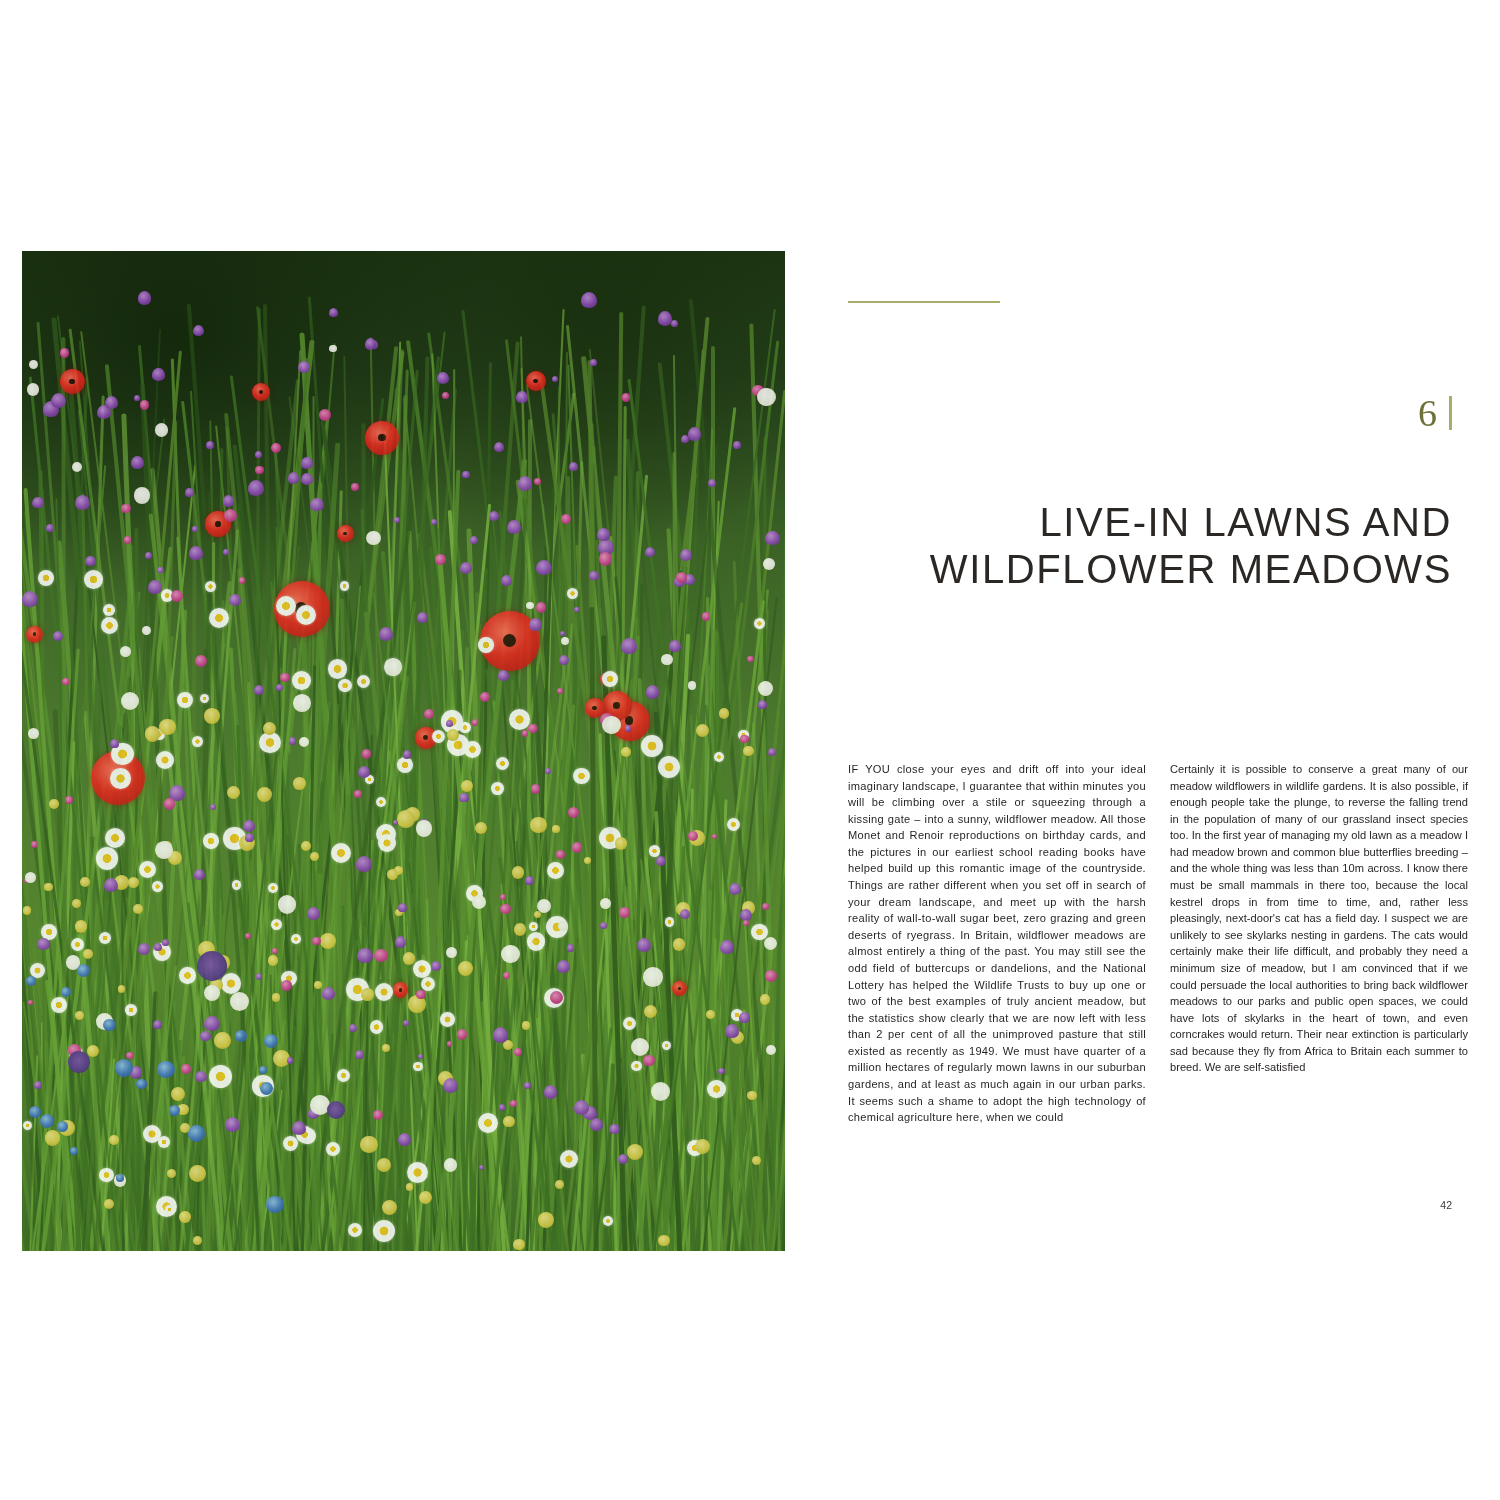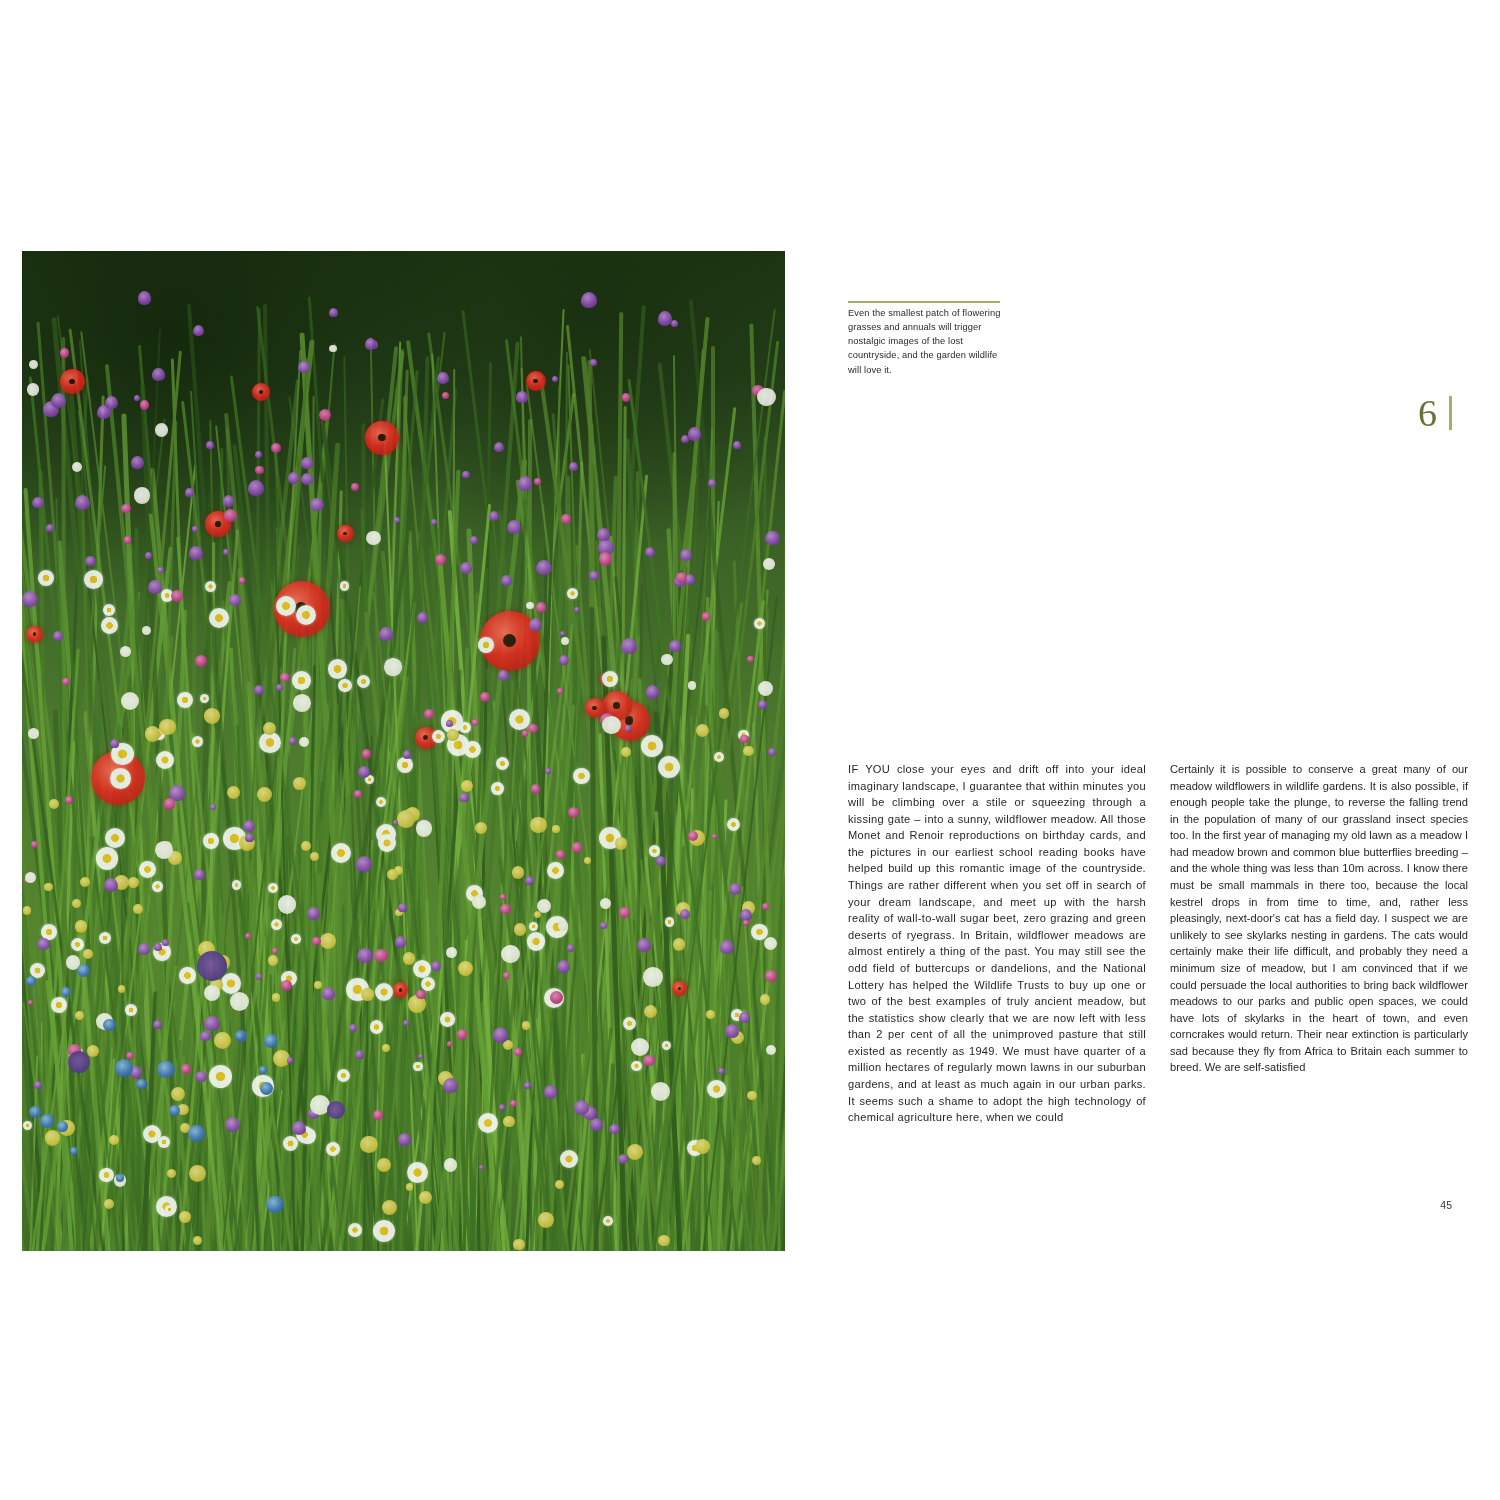--- a/index.html
+++ b/index.html
@@ -1336,33 +1336,36 @@
           <div class="flower cornflower" style="left:23%;top:70%;width:30px;height:30px;"></div>
           <div class="flower cornflower" style="left:6%;top:80%;width:22px;height:22px;"></div>
           <div class="flower cornflower" style="left:40%;top:85%;width:18px;height:18px;"></div>
         </div>
     </div>
   </div>
 
   <div class="text-page">
 
     <div class="caption-rule"></div>
-    <div class="caption">Even the smallest patch of flowering grasses and annuals will trigger nostalgic images of the lost countryside, and the garden wildlife will love it.</div>
 
     <div class="chapter-number-wrap">
       <div class="chapter-number">6</div>
       <div class="chapter-rule"></div>
     </div>
 
+    <div class="chapter-title">
+      <span class="line">LIVE-IN LAWNS AND</span>
+      <span class="line">WILDFLOWER MEADOWS</span>
+    </div>
 
     <div class="columns">
       <div class="col">
         <p class="smallcaps-lead">IF YOU close your eyes and drift off into your ideal imaginary landscape, I guarantee that within minutes you will be climbing over a stile or squeezing through a kissing gate – into a sunny, wildflower meadow. All those Monet and Renoir reproductions on birthday cards, and the pictures in our earliest school reading books have helped build up this romantic image of the countryside. Things are rather different when you set off in search of your dream landscape, and meet up with the harsh reality of wall-to-wall sugar beet, zero grazing and green deserts of ryegrass. In Britain, wildflower meadows are almost entirely a thing of the past. You may still see the odd field of buttercups or dandelions, and the National Lottery has helped the Wildlife Trusts to buy up one or two of the best examples of truly ancient meadow, but the statistics show clearly that we are now left with less than 2 per cent of all the unimproved pasture that still existed as recently as 1949. We must have quarter of a million hectares of regularly mown lawns in our suburban gardens, and at least as much again in our urban parks. It seems such a shame to adopt the high technology of chemical agriculture here, when we could</p>
       </div>
       <div class="col">
         <p>Certainly it is possible to conserve a great many of our meadow wildflowers in wildlife gardens. It is also possible, if enough people take the plunge, to reverse the falling trend in the population of many of our grassland insect species too. In the first year of managing my old lawn as a meadow I had meadow brown and common blue butterflies breeding – and the whole thing was less than 10m across. I know there must be small mammals in there too, because the local kestrel drops in from time to time, and, rather less pleasingly, next-door's cat has a field day. I suspect we are unlikely to see skylarks nesting in gardens. The cats would certainly make their life difficult, and probably they need a minimum size of meadow, but I am convinced that if we could persuade the local authorities to bring back wildflower meadows to our parks and public open spaces, we could have lots of skylarks in the heart of town, and even corncrakes would return. Their near extinction is particularly sad because they fly from Africa to Britain each summer to breed. We are self-satisfied</p>
       </div>
     </div>
 
-    <div class="folio">45</div>
+    <div class="folio">42</div>
   </div>
 
 </div>
 
 </body></html>

